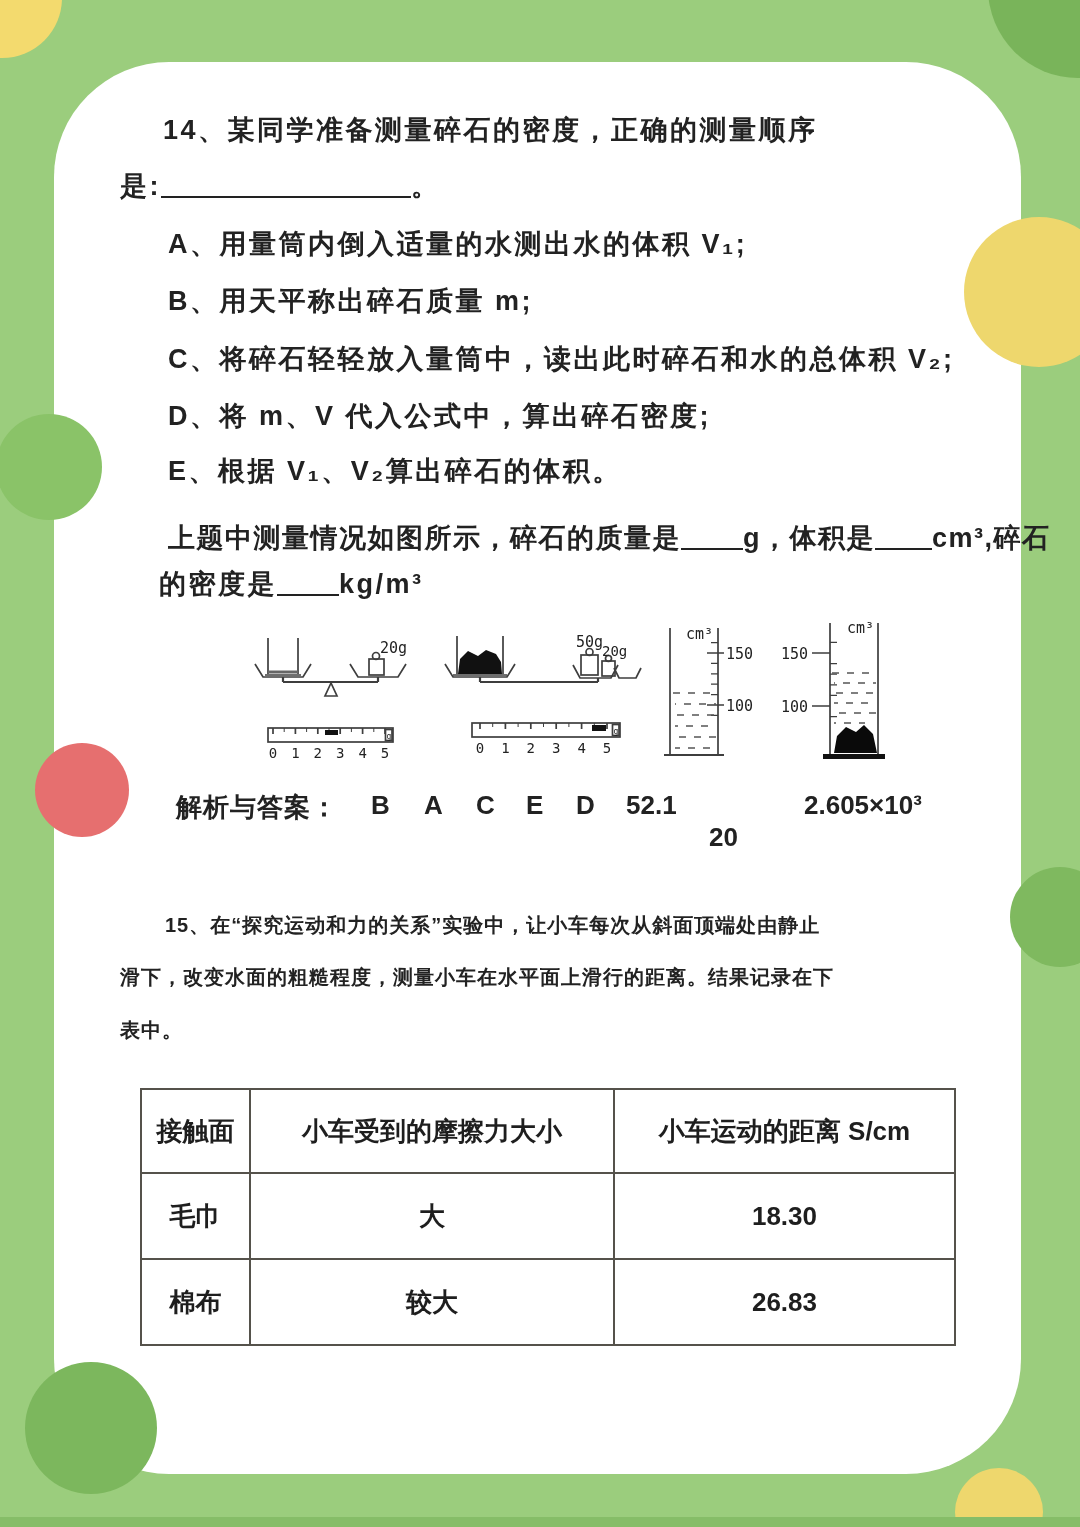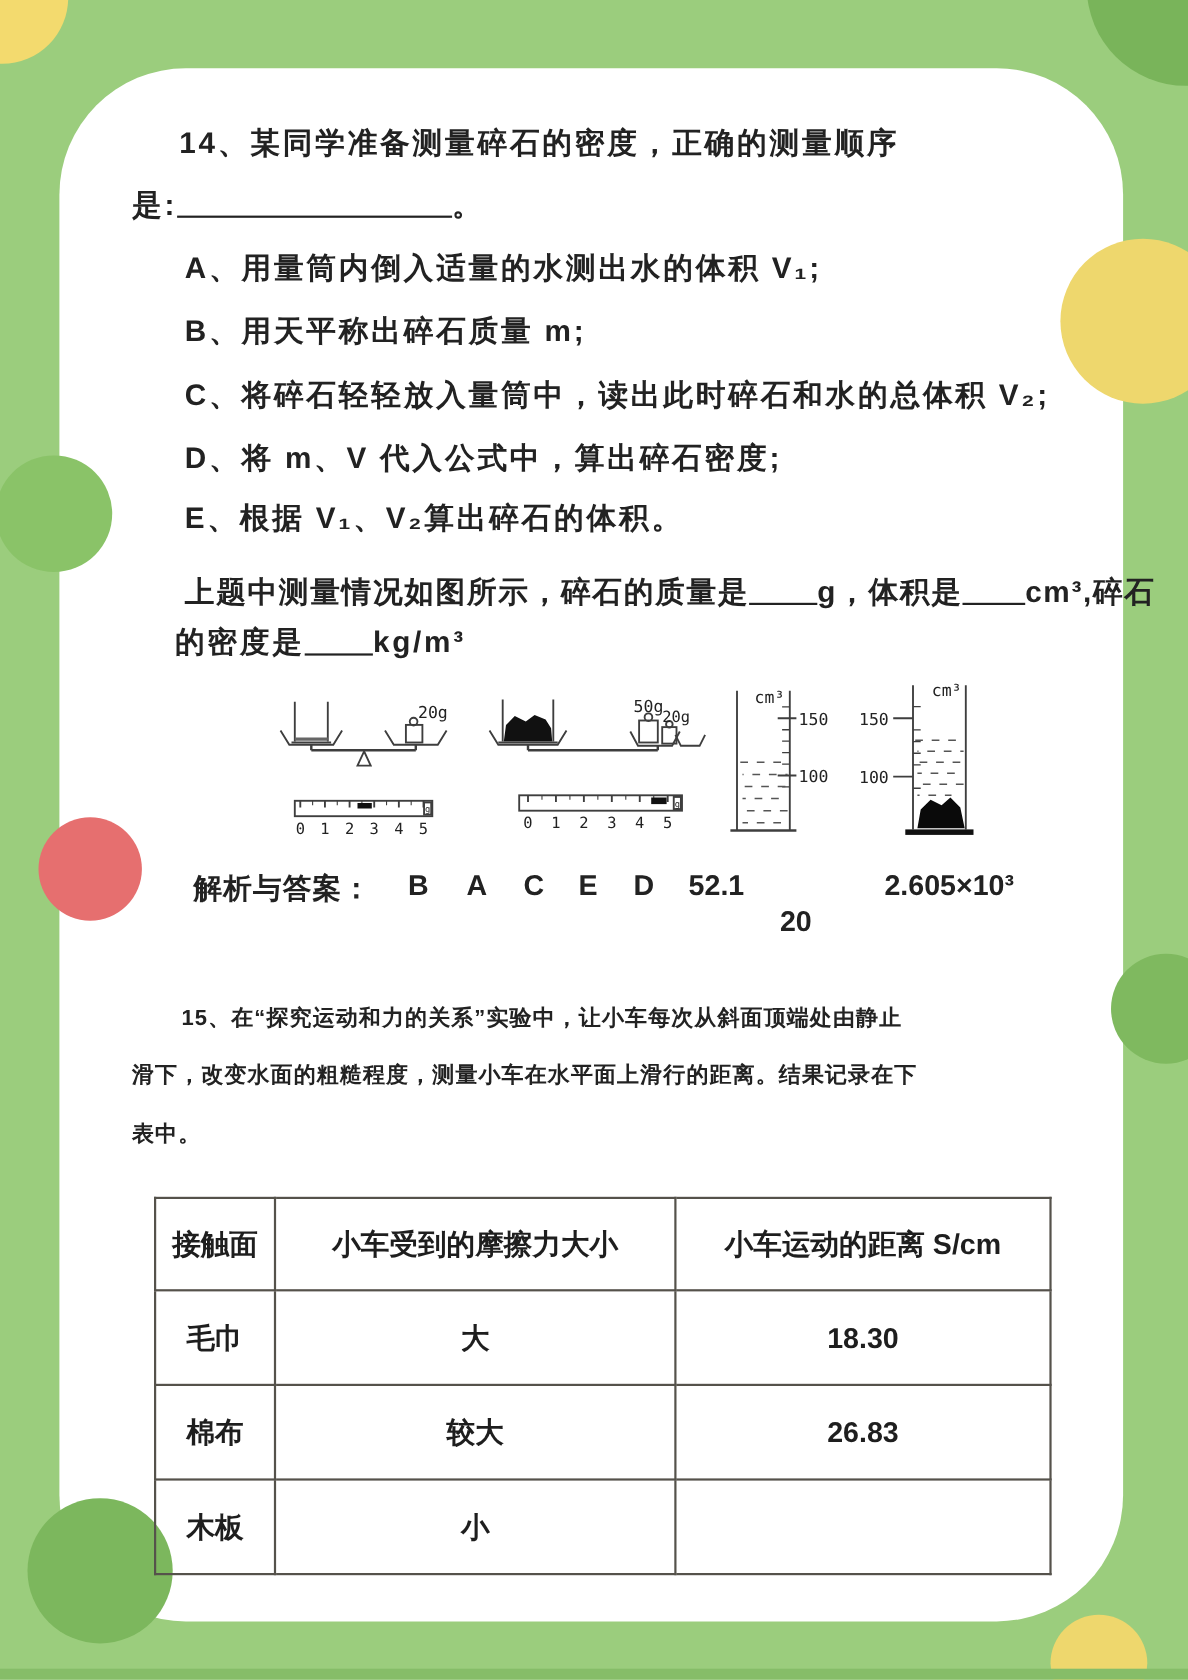--- a/index.html
+++ b/index.html
@@ -198,19 +198,14 @@
   <tr>
     <td>毛巾</td>
     <td>大</td>
     <td>18.30</td>
   </tr>
   <tr>
     <td>棉布</td>
     <td>较大</td>
     <td>26.83</td>
   </tr>
-  <tr>
-    <td>木板</td>
-    <td>小</td>
-    <td></td>
-  </tr>
 </tbody>
   </table>
 
 </body></html>

